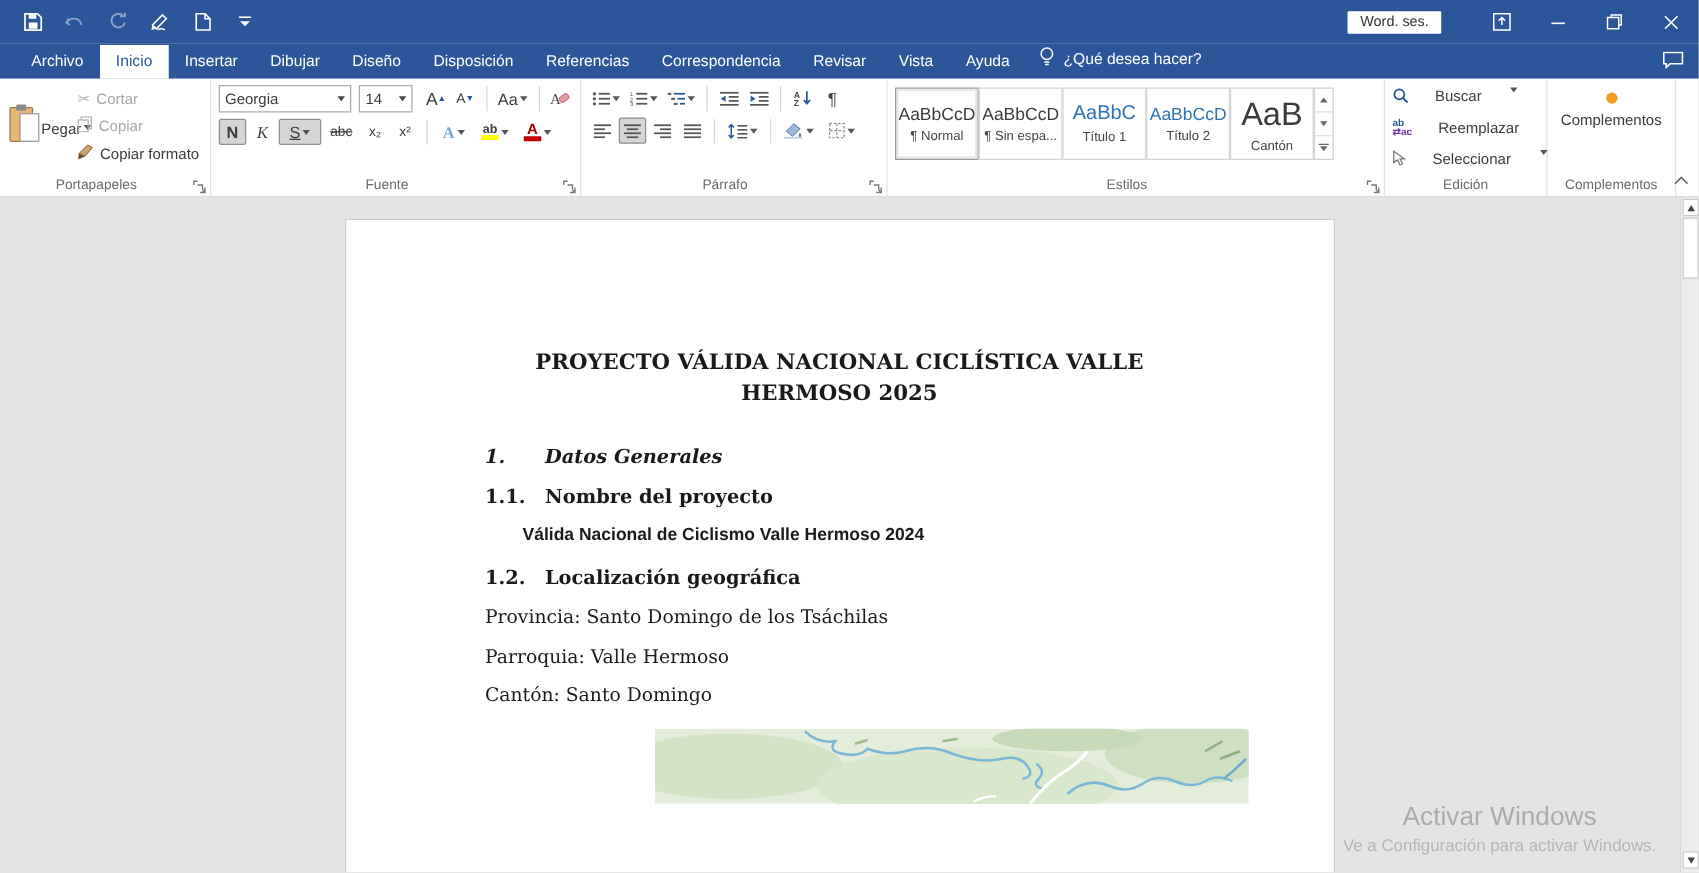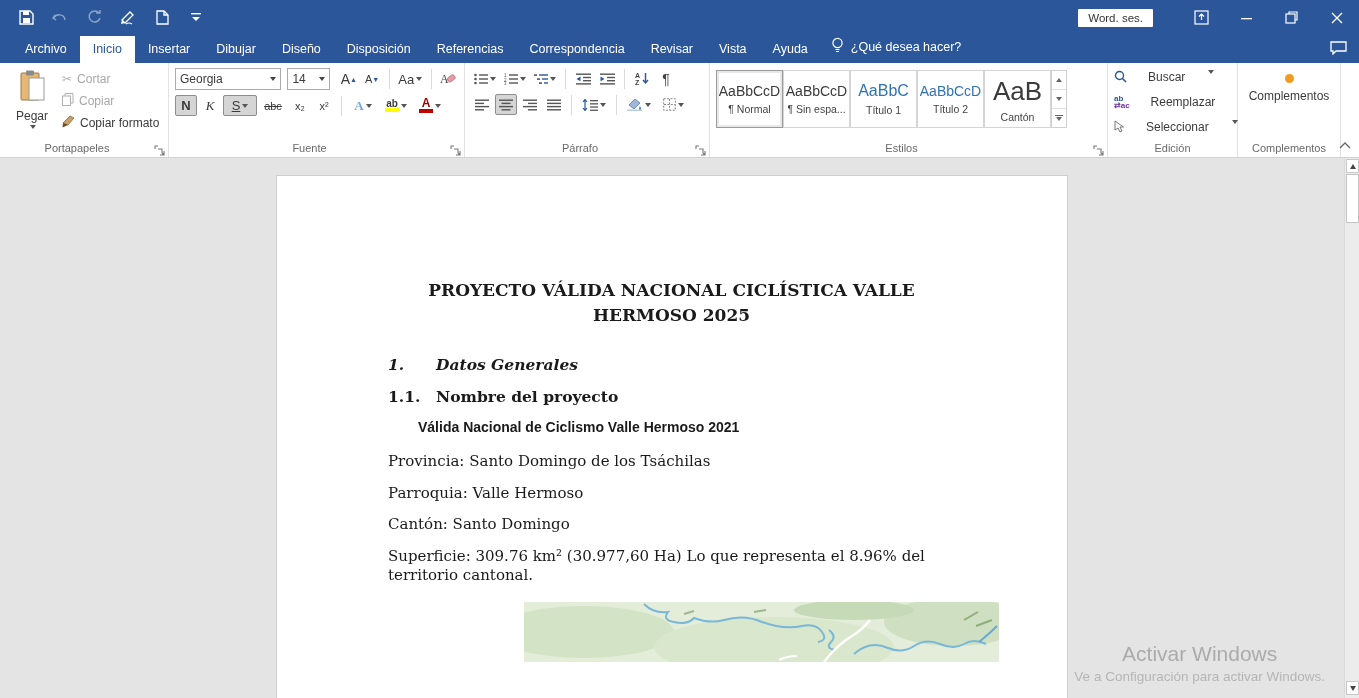--- a/index.html
+++ b/index.html
@@ -31,21 +31,21 @@
   .launcher{position:absolute;right:3px;bottom:4px;width:11px;height:11px}
   .rowset{display:flex;flex-direction:column;gap:5px}
   .rrow{display:flex;align-items:center;gap:2px}
   .ic{display:inline-flex;align-items:center;justify-content:center;width:22px;height:21px;border:1px solid transparent;border-radius:2px;font-size:13px}
   .ic.pressed{background:#d5d5d5;border-color:#8e8e8e}
   .ddc{width:0;height:0;border-left:3px solid transparent;border-right:3px solid transparent;border-top:4px solid #555;margin-left:2px}
   .vsep{width:1px;height:20px;background:#d9d9d9;margin:0 4px}
   .gray-txt{color:#a8a8a8}
 
   
-  .paste{display:flex;flex-direction:column;align-items:center;width:52px;padding-top:2px;margin-right:4px}
+  .paste{display:flex;flex-direction:row;align-items:center;width:52px;padding-top:2px;margin-right:4px}
   .paste .lbl{font-size:12px;margin-top:3px}
   .clip-rows{display:flex;flex-direction:column;gap:4px;justify-content:flex-start;padding-top:2px}
   .clip-item{display:flex;align-items:center;gap:5px;font-size:12px;height:18px}
 
   
   .combo{display:flex;align-items:center;justify-content:space-between;border:1px solid #ababab;background:#fff;height:22px;font-size:12px;padding:0 4px}
   .combo .ddc{border-top-color:#444}
 
   
   .stylecard{width:67px;height:58px;border:1px solid #d5d5d5;background:#fff;margin-right:0;display:flex;flex-direction:column;align-items:center;justify-content:center;gap:4px}
@@ -547,27 +547,30 @@
       <div class="hnum italic">
         <span class="no">1.</span>
           <span>Datos Generales</span>
       </div>
 
       <div class="hnum">
         <span class="no">1.1.</span>
           <span>Nombre del proyecto</span>
       </div>
 
-      <div class="projline">Válida Nacional de Ciclismo Valle Hermoso 2021</div>
-
+      <div class="projline">Válida Nacional de Ciclismo Valle Hermoso 2024</div>
+
+      <div class="hnum">
+        <span class="no">1.2.</span>
+          <span>Localización geográfica</span>
+      </div>
 
       <div class="bodyp">Provincia: Santo Domingo de los Tsáchilas</div>
       <div class="bodyp">Parroquia: Valle Hermoso</div>
       <div class="bodyp">Cantón: Santo Domingo</div>
-      <div class="bodyp sup-wrap">Superficie: 309.76 km² (30.977,60 Ha) Lo que representa el 8.96% del territorio cantonal.</div>
 
 
       <div class="mapwrap">
         <svg width="475" height="60" viewBox="0 0 475 60">
           <rect x="0" y="0" width="475" height="60" fill="#e3edda"></rect>
           <ellipse cx="60" cy="30" rx="90" ry="26" fill="#d3e3c6"></ellipse>
           <ellipse cx="250" cy="45" rx="120" ry="30" fill="#d9e7cc"></ellipse>
           <ellipse cx="430" cy="20" rx="70" ry="24" fill="#cfe0c2"></ellipse>
           <ellipse cx="330" cy="8" rx="60" ry="10" fill="#c6dab8"></ellipse>
           <path d="M120 2 q10 10 24 8 q-6 8 6 10 q14 3 20 -4 q16 6 30 2 q20 -6 38 2 q22 8 40 4 q14 -3 20 6 q6 8 -4 10" fill="none" stroke="#79b7d8" stroke-width="2"></path>

